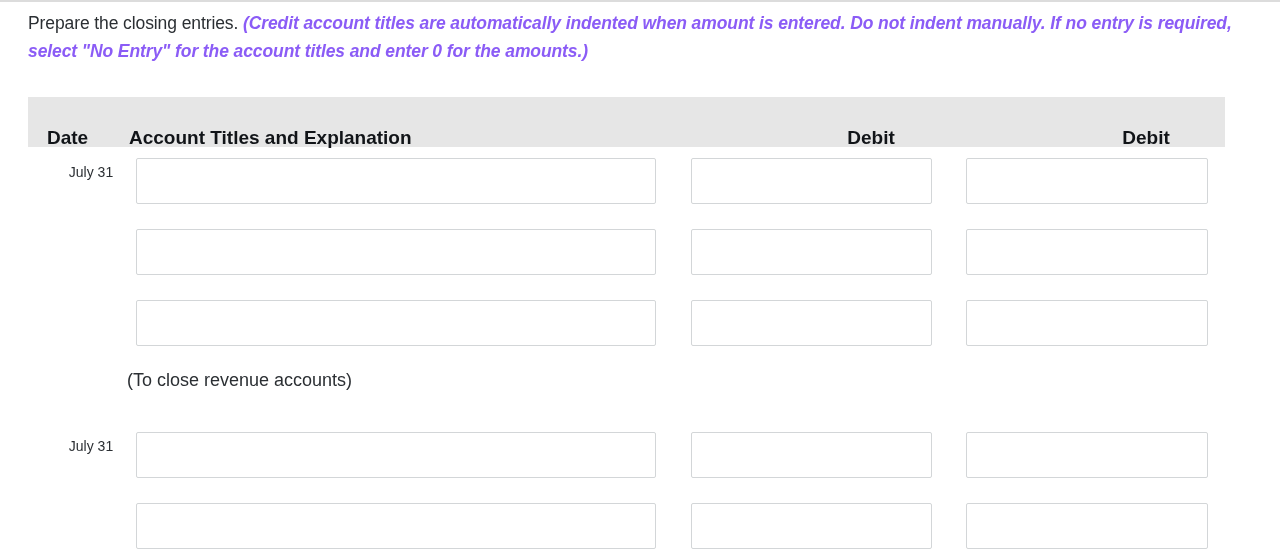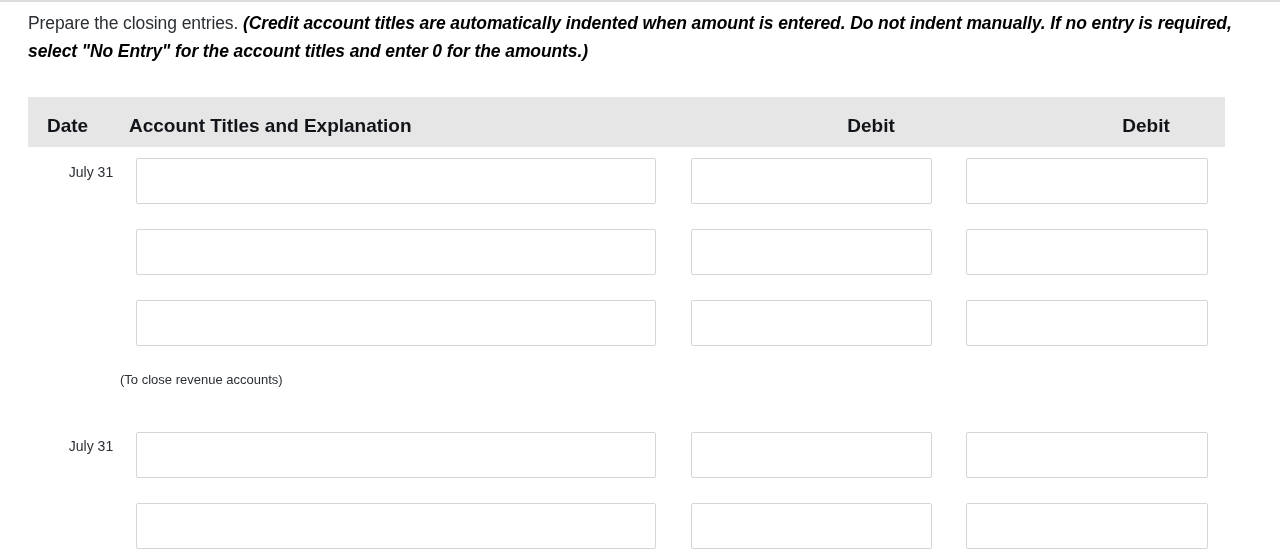--- a/index.html
+++ b/index.html
@@ -36,42 +36,42 @@
     line-height: 28px;
     color: #2b2f33;
     letter-spacing: -0.1px;
   }
   .instructions .lead {
     color: #2b2f33;
     font-weight: 400;
     text-align: right;
   }
   .instructions .note {
-    color: #000000;
+    color: #8b5cf6;
     font-weight: bold;
     font-style: italic;
   }
 
   
   .journal {
     position: absolute;
     left: 28px;
     top: 97px;
     width: 1197px;
   }
 
   .thead {
     display: block;
     height: 50px;
     background: #e6e6e6;
     position: relative;
   }
   .th {
     position: absolute;
-    top: 4px;
+    top: 16px;
     height: 50px;
     line-height: 50px;
     font-size: 19px;
     font-weight: bold;
     color: #111418;
     white-space: nowrap;
   }
   .th-date   { left: 19px; }
   .th-acct   { left: 101px; }
   .th-debit  { left: 723px; width: 240px; text-align: center; }
@@ -92,23 +92,23 @@
     width: 100px;
     font-size: 14px;
     line-height: 24px;
     color: #2b2f33;
     text-align: center;
     white-space: nowrap;
   }
 
   .cell-caption {
     position: absolute;
-    left: 92px;
+    left: 99px;
     top: 8px;
-    font-size: 13px;
+    font-size: 18px;
     line-height: 24px;
     color: #2b2f33;
     white-space: nowrap;
   }
 
   .field {
     position: absolute;
     top: 11px;
     height: 46px;
     background: #ffffff;

